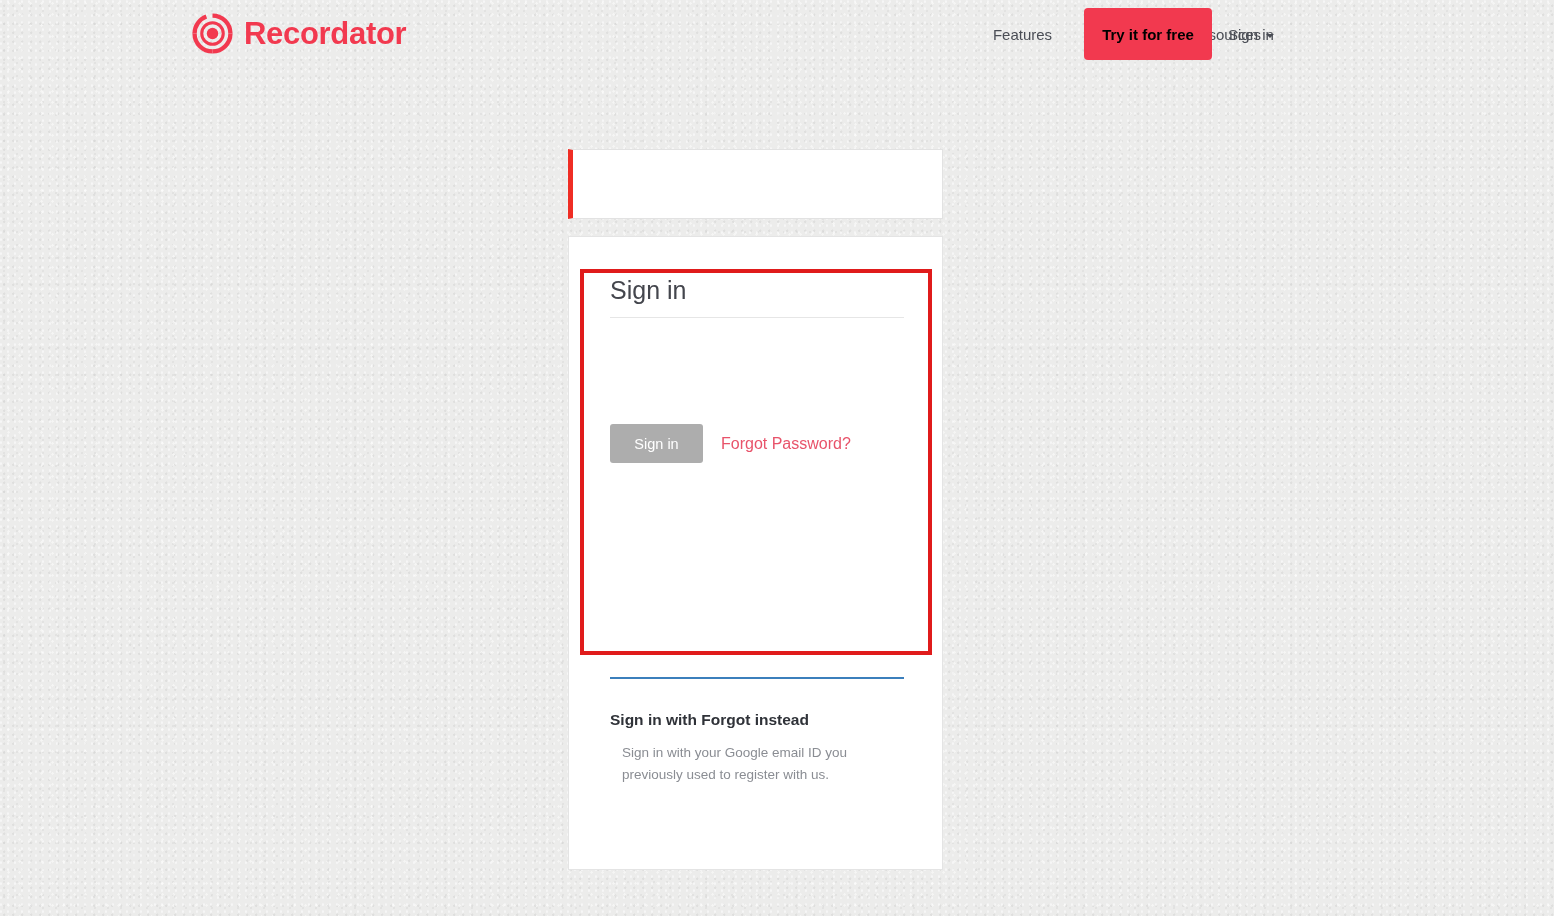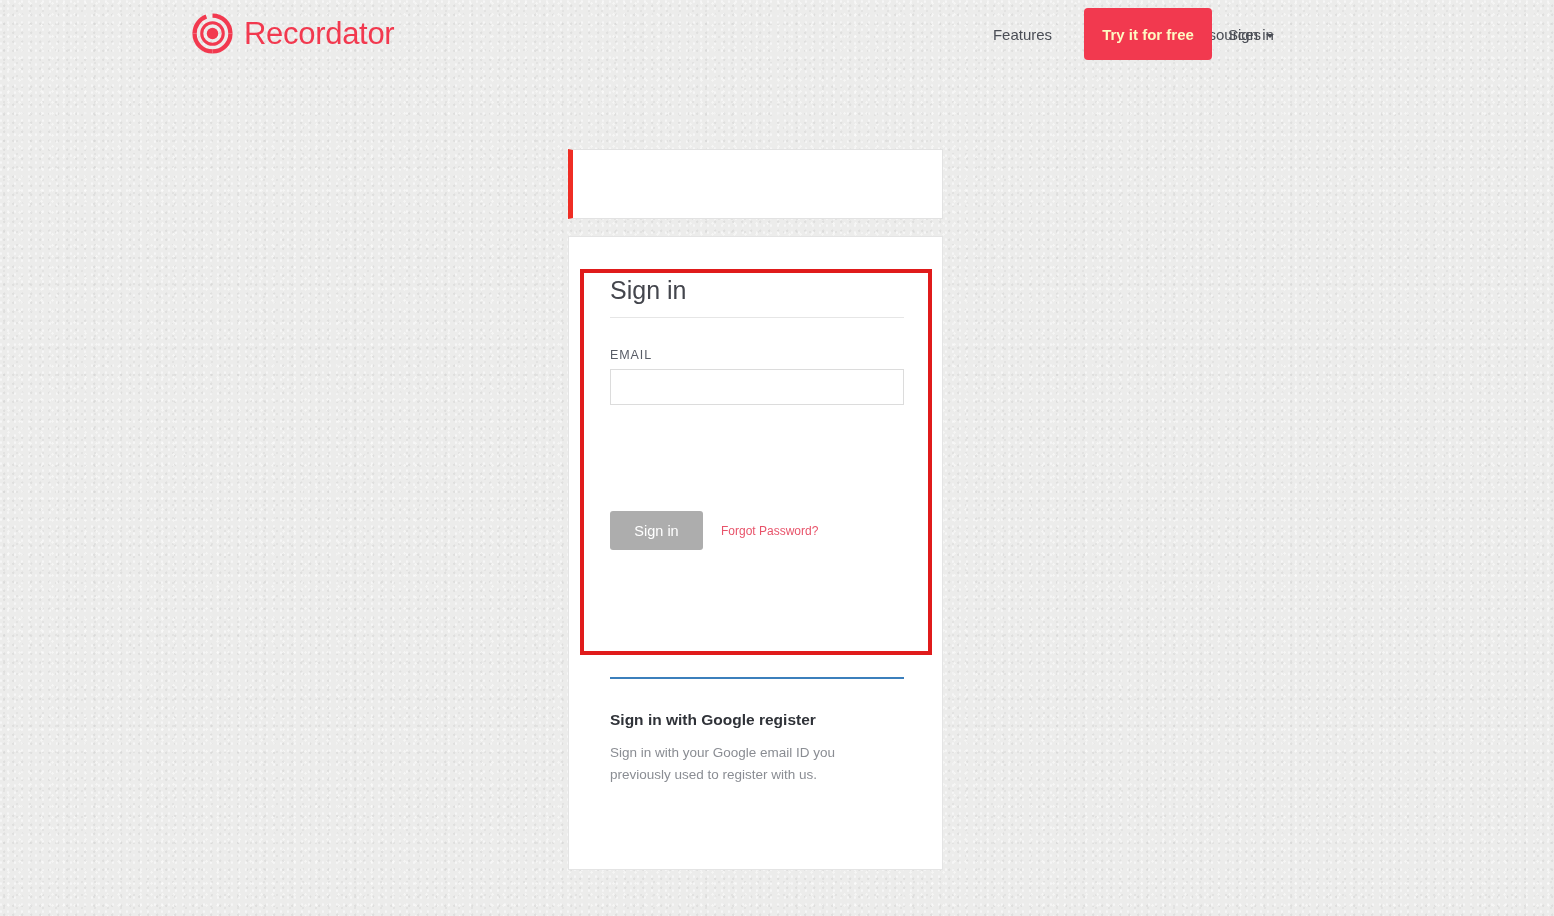--- a/index.html
+++ b/index.html
@@ -37,21 +37,21 @@
     gap: 11px;
     text-decoration: none;
   }
   .brand-mark {
     width: 41px;
     height: 41px;
     display: block;
   }
   .brand-name {
     font-size: 31px;
-    font-weight: normal;
+    font-weight: bold;
     color: #f2394f;
     letter-spacing: -0.3px;
     line-height: 1;
   }
 
   .main-nav {
     position: absolute;
     right: 258px;
     top: 0;
     height: 69px;
@@ -77,21 +77,21 @@
     border-top: 4px solid #4a4d55;
   }
   .cta-button {
     position: absolute;
     left: 1084px;
     top: 8px;
     width: 128px;
     height: 52px;
     background: #f2394f;
     border-radius: 4px;
-    color: #fef9c3;
+    color: #000000;
     font-size: 15px;
     font-weight: bold;
     display: flex;
     align-items: center;
     justify-content: center;
     text-decoration: none;
     border: none;
     cursor: pointer;
     font-family: "Liberation Sans", sans-serif;
   }
@@ -188,21 +188,21 @@
     height: 39px;
     background: #adadad;
     color: #ffffff;
     border: none;
     border-radius: 3px;
     font-size: 14.5px;
     font-family: "Liberation Sans", sans-serif;
     cursor: pointer;
   }
   .forgot-link {
-    font-size: 12px;
+    font-size: 16px;
     color: #e8536a;
     text-decoration: none;
   }
 
   
   .google-section {
     position: absolute;
     left: 41px;
     top: 440px;
     width: 294px;
@@ -216,21 +216,21 @@
   .google-heading {
     font-size: 15.5px;
     font-weight: bold;
     color: #2f3238;
     margin: 0 0 13px 0;
   }
   .google-desc {
     font-size: 13.5px;
     color: #8a8d93;
     line-height: 1.62;
-    margin: 0;
+    margin: 12px;
     max-width: 285px;
   }
 
   
   .annotation-box {
     position: absolute;
     left: 580px;
     top: 269px;
     width: 352px;
     height: 386px;
@@ -274,34 +274,30 @@
 
 <div class="alert-card">
   <div class="alert-text"></div>
 </div>
 
 <div class="auth-card">
 
   <div class="form-region">
     <h2 class="form-title">Sign in</h2>
 
-    <div class="field-block">
-      <label class="field-label">EMAIL</label>
-      <input class="text-input" type="text" placeholder="" style="">
-    </div>
 
 
     <div class="captcha-gap"></div>
 
     <div class="action-row">
       <button class="submit-button" type="submit">Sign in</button>
       <a class="forgot-link" href="#">Forgot Password?</a>
     </div>
   </div>
 
   <div class="google-section">
     <div class="section-divider"></div>
-    <div class="google-heading">Sign in with Google register</div>
+    <div class="google-heading">Sign in with Forgot instead</div>
     <p class="google-desc">Sign in with your Google email ID you previously used to register with us.</p>
   </div>
 </div>
 
 <div class="annotation-box"></div>
 
 </body></html>

